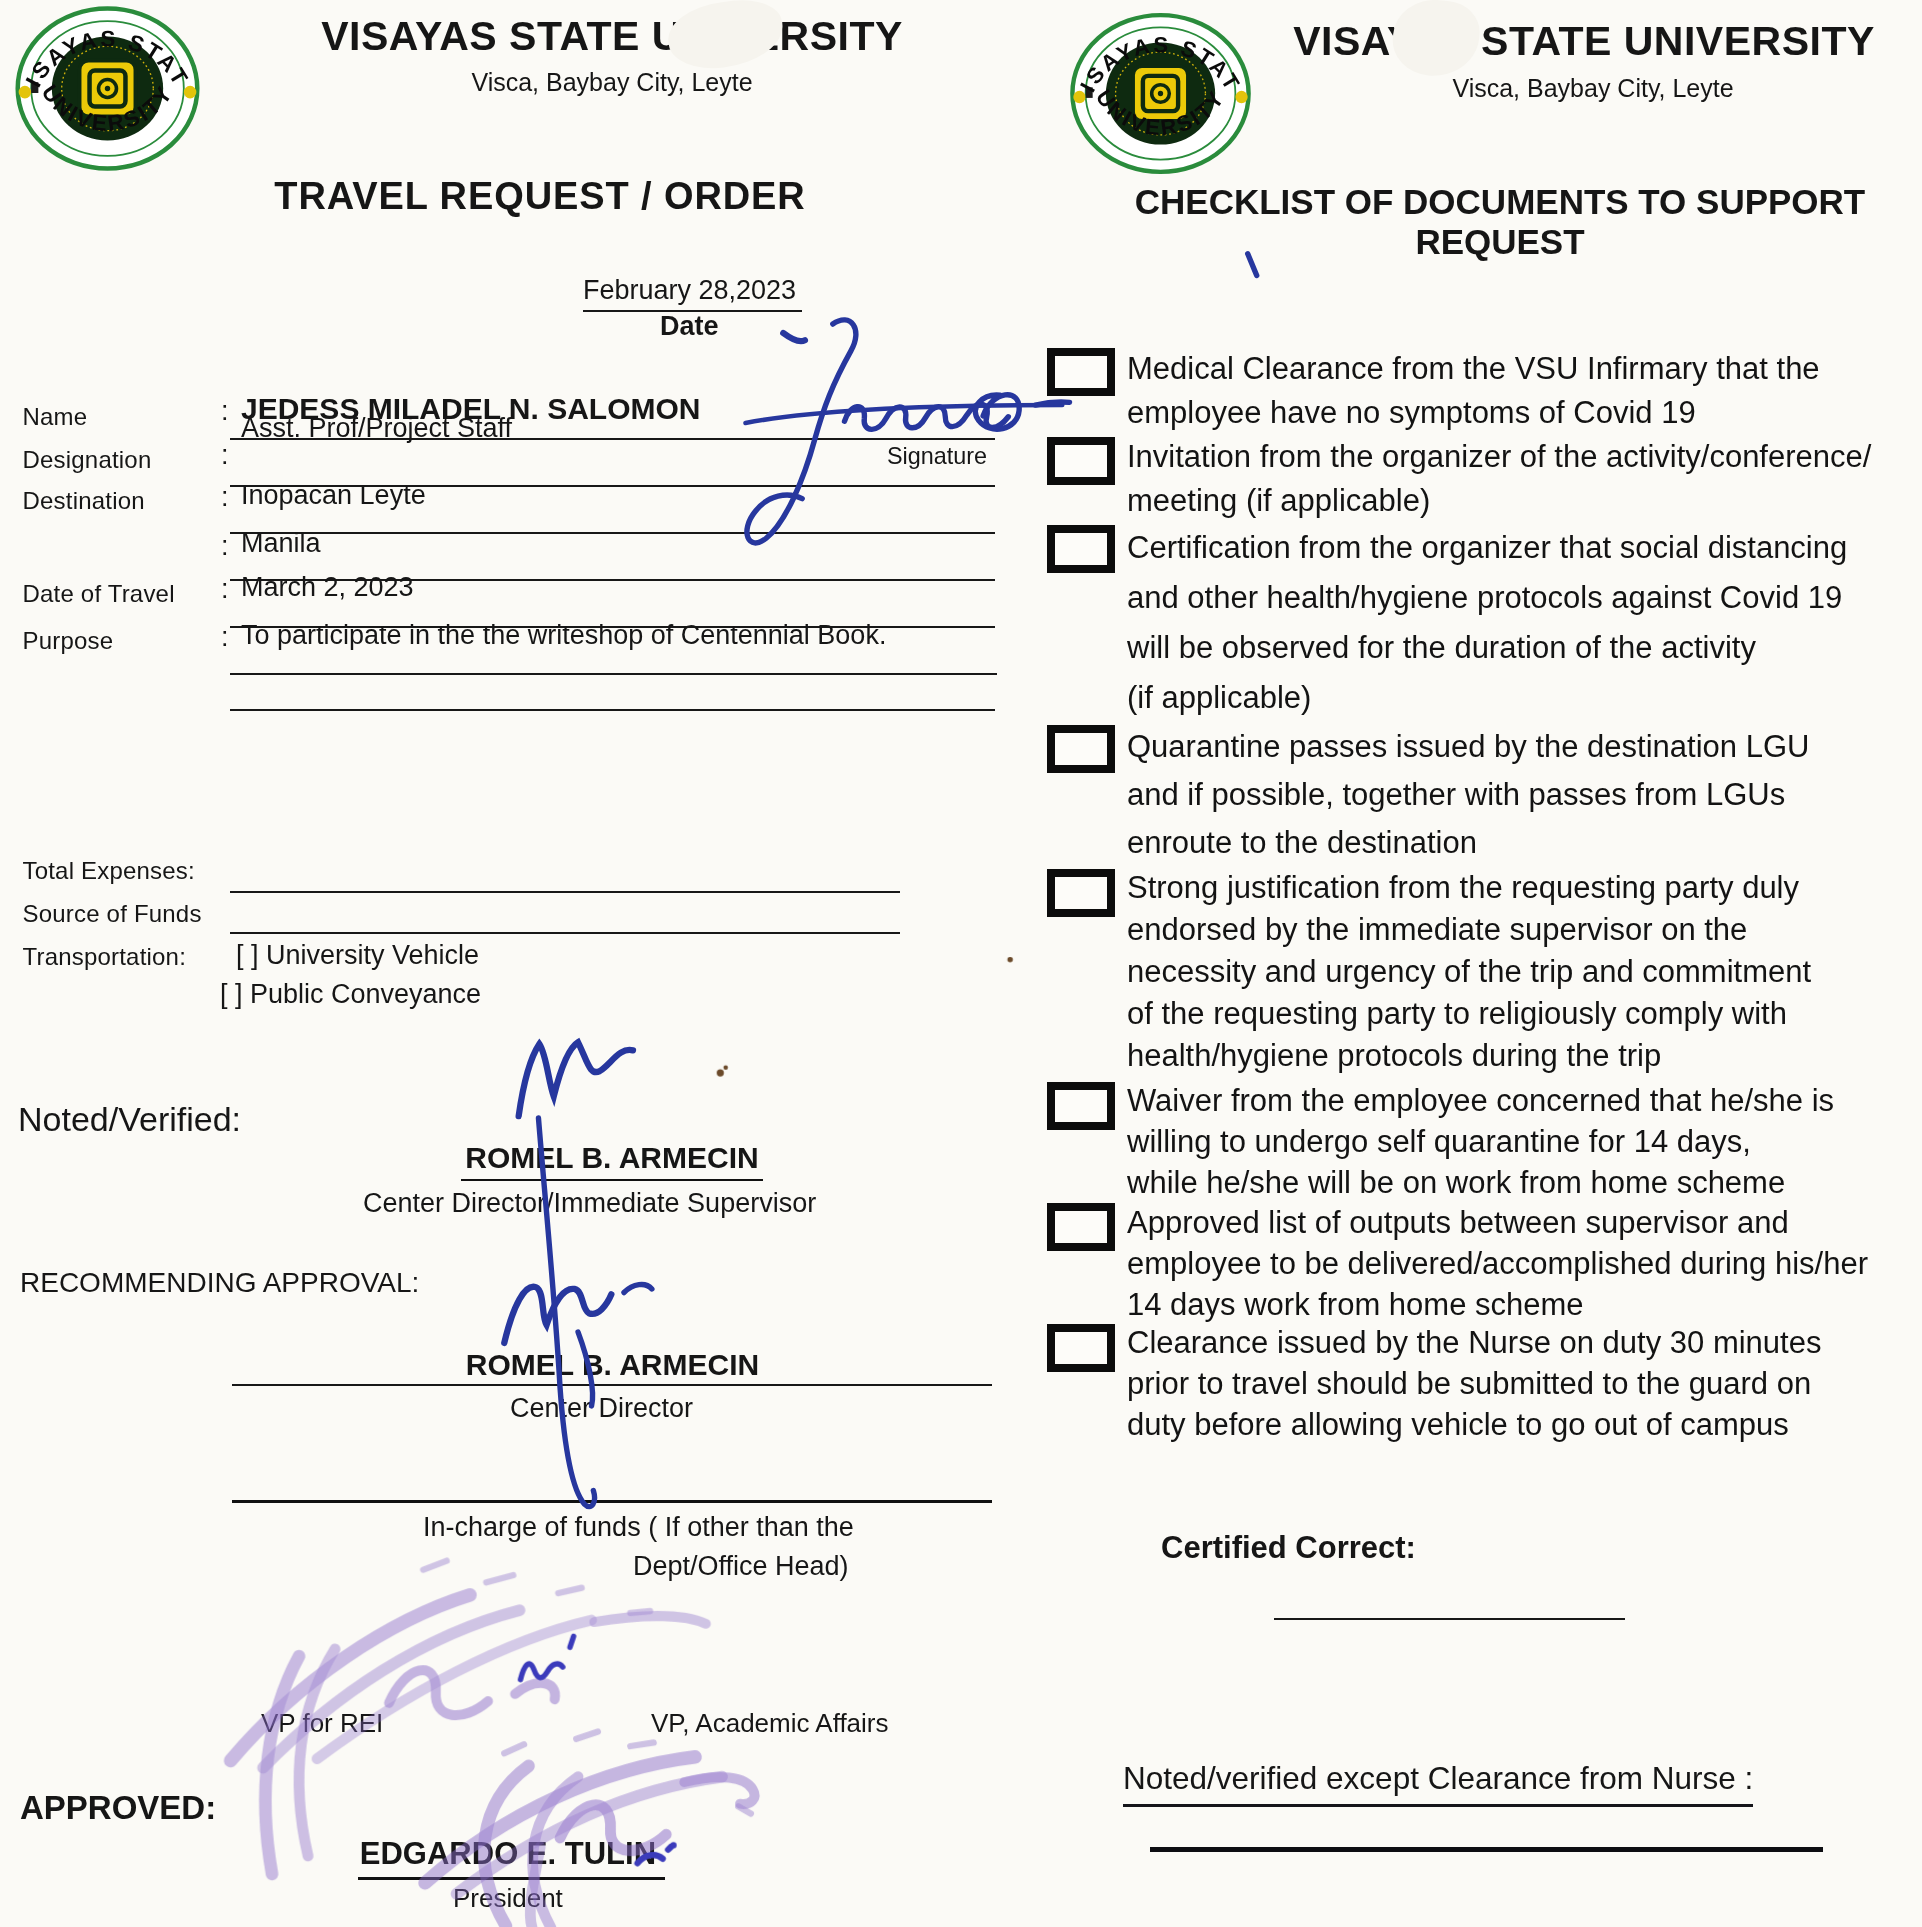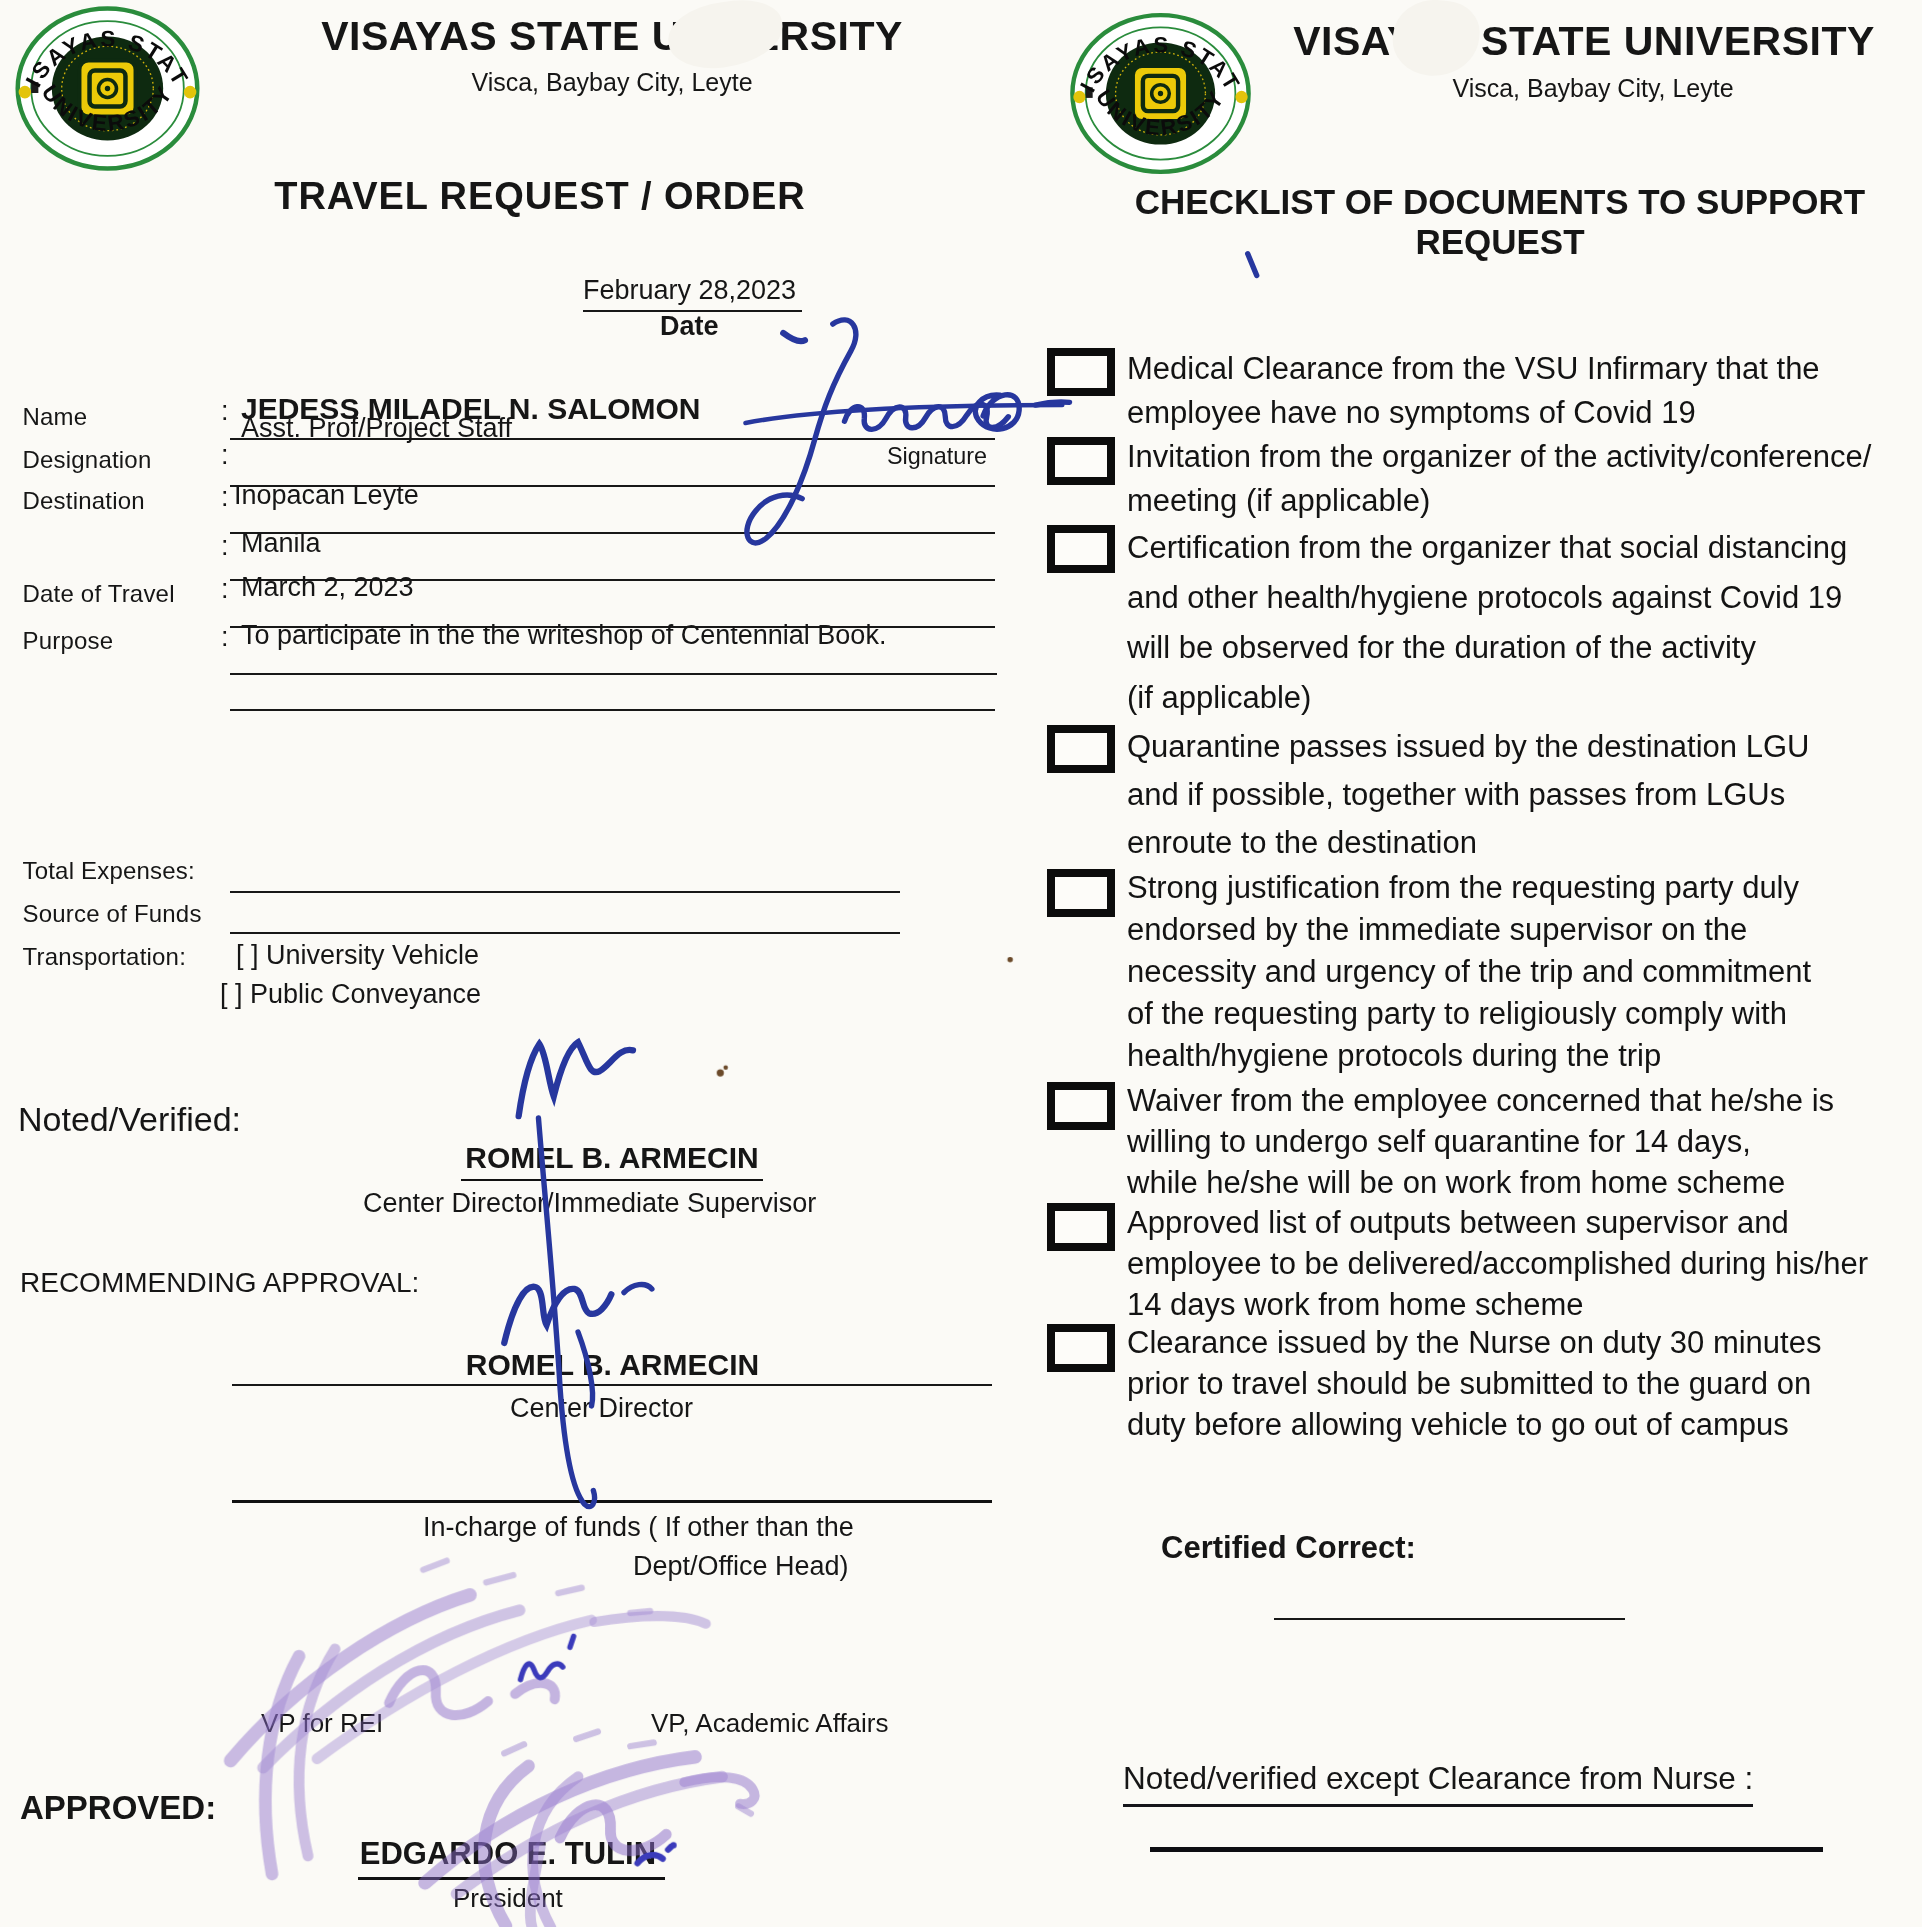--- a/index.html
+++ b/index.html
@@ -65,21 +65,21 @@
   <div class="abs line" style="left:230px;top:438px;width:765px;"></div>
 
   <div class="abs lbl" style="left:22.5px;top:446px;">Designation</div>
   <div class="abs colon" style="left:221px;top:440px;">:</div>
   <div class="abs val" style="left:241px;top:413px;text-align:right;">Asst. Prof/Project Staff</div>
   <div class="abs" style="left:887px;top:443px;font-size:23.4px;">Signature</div>
   <div class="abs line" style="left:230px;top:485px;width:765px;"></div>
 
   <div class="abs lbl" style="left:22.5px;top:487px;">Destination</div>
   <div class="abs colon" style="left:221px;top:482px;">:</div>
-  <div class="abs val" style="left:234px;top:480px;">Inopacan Leyte</div>
+  <div class="abs val" style="left:241px;top:480px;">Inopacan Leyte</div>
   <div class="abs line" style="left:230px;top:532px;width:765px;"></div>
 
   <div class="abs colon" style="left:221px;top:531px;">:</div>
   <div class="abs val" style="left:241px;top:528px;">Manila</div>
   <div class="abs line" style="left:230px;top:579px;width:765px;"></div>
 
   <div class="abs lbl" style="left:22.5px;top:580px;text-align:right;">Date of Travel</div>
   <div class="abs colon" style="left:221px;top:574px;">:</div>
   <div class="abs val" style="left:241px;top:572px;">March 2, 2023</div>
   <div class="abs line" style="left:230px;top:626px;width:765px;"></div>

